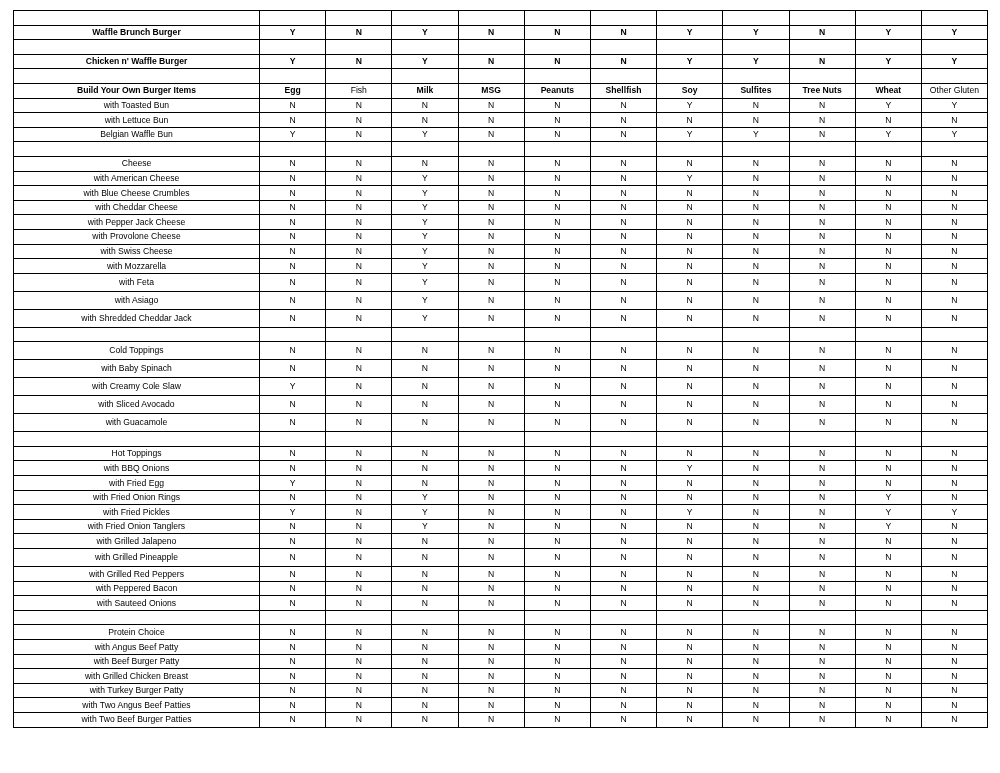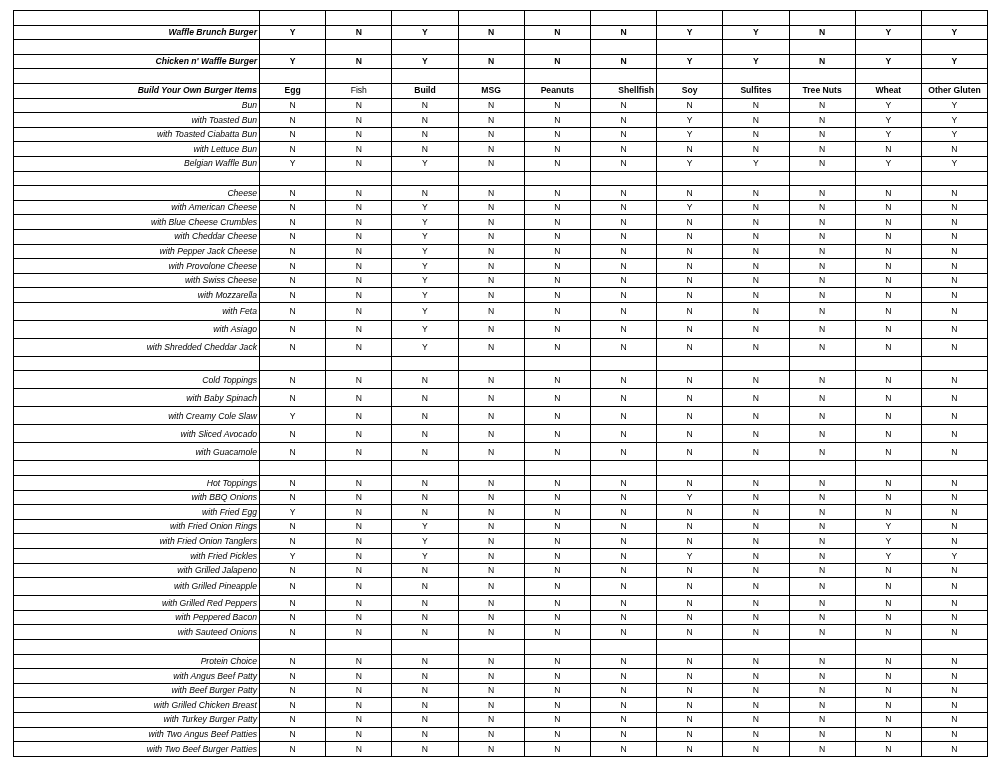--- a/index.html
+++ b/index.html
@@ -34,23 +34,22 @@
     padding: 0 2px;
     vertical-align: middle;
     white-space: nowrap;
     overflow: hidden;
   }
   
   col.c-label { width: 246px; }
   col.c-data  { width: 66.2px; }
 
   td.label {
-    text-align: right;
+    text-align: center;
     padding-left: 3px;
-    font-style: italic;
   }
   td.data {
     text-align: center;
   }
   .bold { font-weight: bold; }
   .tall td { height: 26px; }
   .indent { padding-left: 70px; }
 </style>
 </head>
 <body>
@@ -139,60 +138,32 @@
           <td class="data"></td>
           <td class="data"></td>
           <td class="data"></td>
           <td class="data"></td>
           <td class="data"></td>
         </tr>
         <tr class="bold">
           <td class="label" style="font-weight: bold;">Build Your Own Burger Items</td>
           <td class="data" style="font-weight: bold; margin-top: 38px;">Egg</td>
           <td class="data" style="font-weight: normal;">Fish</td>
-          <td class="data" style="font-weight: bold;">Build</td>
+          <td class="data" style="font-weight: bold;">Milk</td>
           <td class="data" style="font-weight: bold;">MSG</td>
           <td class="data" style="font-weight: bold;">Peanuts</td>
-          <td class="data" style="font-weight: bold; text-align: right;">Shellfish</td>
+          <td class="data" style="font-weight: bold;">Shellfish</td>
           <td class="data" style="font-weight: bold;">Soy</td>
           <td class="data" style="font-weight: bold;">Sulfites</td>
           <td class="data" style="font-weight: bold;">Tree Nuts</td>
           <td class="data" style="font-weight: bold;">Wheat</td>
-          <td class="data" style="font-weight: bold; text-align: center;">Other Gluten</td>
-        </tr>
-        <tr>
-          <td class="label">Bun</td>
-          <td class="data">N</td>
-          <td class="data">N</td>
-          <td class="data">N</td>
-          <td class="data">N</td>
-          <td class="data">N</td>
-          <td class="data">N</td>
-          <td class="data">N</td>
-          <td class="data">N</td>
-          <td class="data">N</td>
-          <td class="data">Y</td>
-          <td class="data">Y</td>
+          <td class="data" style="font-weight: normal; text-align: center;">Other Gluten</td>
         </tr>
         <tr>
           <td class="label">with Toasted Bun</td>
-          <td class="data">N</td>
-          <td class="data">N</td>
-          <td class="data">N</td>
-          <td class="data">N</td>
-          <td class="data">N</td>
-          <td class="data">N</td>
-          <td class="data">Y</td>
-          <td class="data">N</td>
-          <td class="data">N</td>
-          <td class="data">Y</td>
-          <td class="data">Y</td>
-        </tr>
-        <tr>
-          <td class="label">with Toasted Ciabatta Bun</td>
           <td class="data">N</td>
           <td class="data">N</td>
           <td class="data">N</td>
           <td class="data">N</td>
           <td class="data">N</td>
           <td class="data">N</td>
           <td class="data">Y</td>
           <td class="data">N</td>
           <td class="data">N</td>
           <td class="data">Y</td>
@@ -542,46 +513,46 @@
           <td class="data">N</td>
           <td class="data">N</td>
           <td class="data">N</td>
           <td class="data">N</td>
           <td class="data">N</td>
           <td class="data">N</td>
           <td class="data">Y</td>
           <td class="data">N</td>
         </tr>
         <tr>
+          <td class="label">with Fried Pickles</td>
+          <td class="data">Y</td>
+          <td class="data">N</td>
+          <td class="data">Y</td>
+          <td class="data">N</td>
+          <td class="data">N</td>
+          <td class="data">N</td>
+          <td class="data">Y</td>
+          <td class="data">N</td>
+          <td class="data">N</td>
+          <td class="data">Y</td>
+          <td class="data">Y</td>
+        </tr>
+        <tr>
           <td class="label">with Fried Onion Tanglers</td>
           <td class="data">N</td>
           <td class="data">N</td>
           <td class="data">Y</td>
           <td class="data">N</td>
           <td class="data">N</td>
           <td class="data">N</td>
           <td class="data">N</td>
           <td class="data">N</td>
           <td class="data">N</td>
           <td class="data">Y</td>
           <td class="data">N</td>
-        </tr>
-        <tr>
-          <td class="label">with Fried Pickles</td>
-          <td class="data">Y</td>
-          <td class="data">N</td>
-          <td class="data">Y</td>
-          <td class="data">N</td>
-          <td class="data">N</td>
-          <td class="data">N</td>
-          <td class="data">Y</td>
-          <td class="data">N</td>
-          <td class="data">N</td>
-          <td class="data">Y</td>
-          <td class="data">Y</td>
         </tr>
         <tr>
           <td class="label">with Grilled Jalapeno</td>
           <td class="data">N</td>
           <td class="data">N</td>
           <td class="data">N</td>
           <td class="data">N</td>
           <td class="data">N</td>
           <td class="data">N</td>
           <td class="data">N</td>

